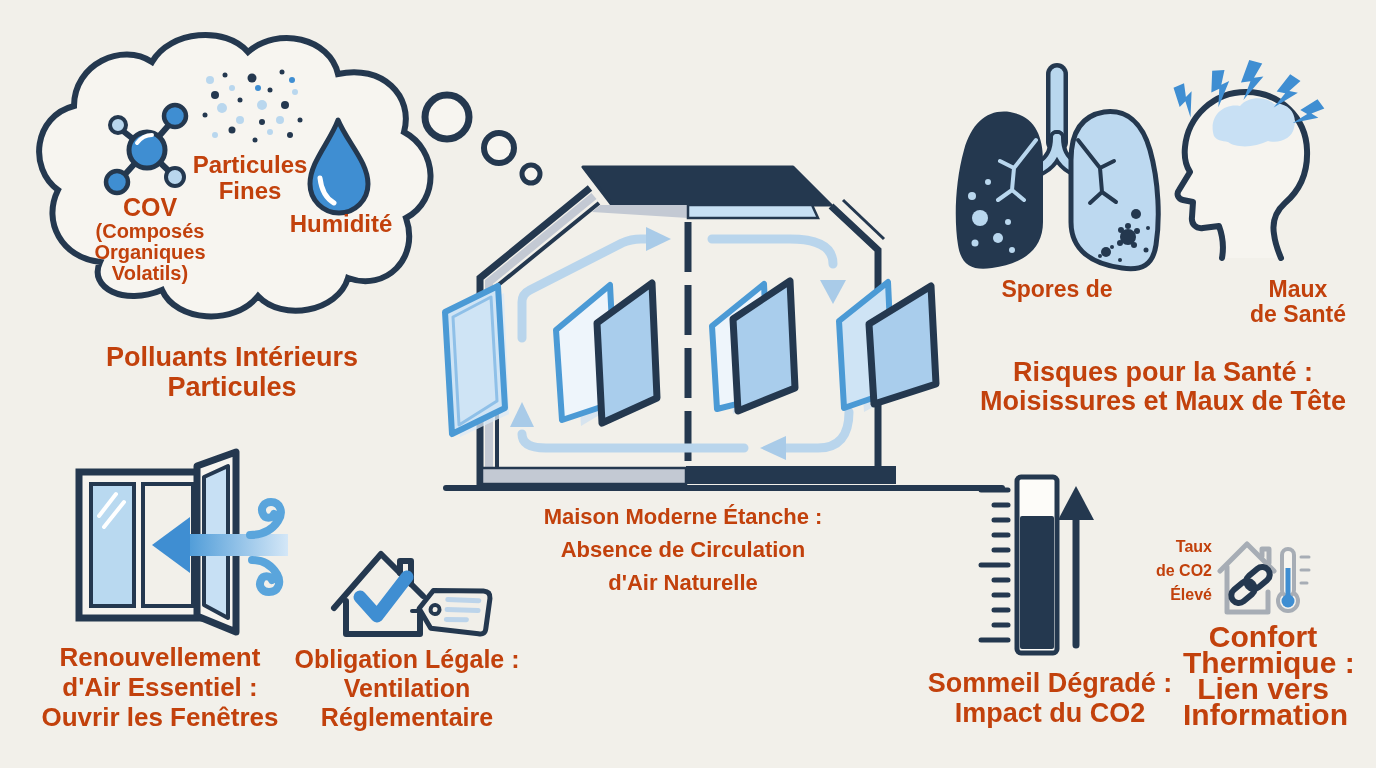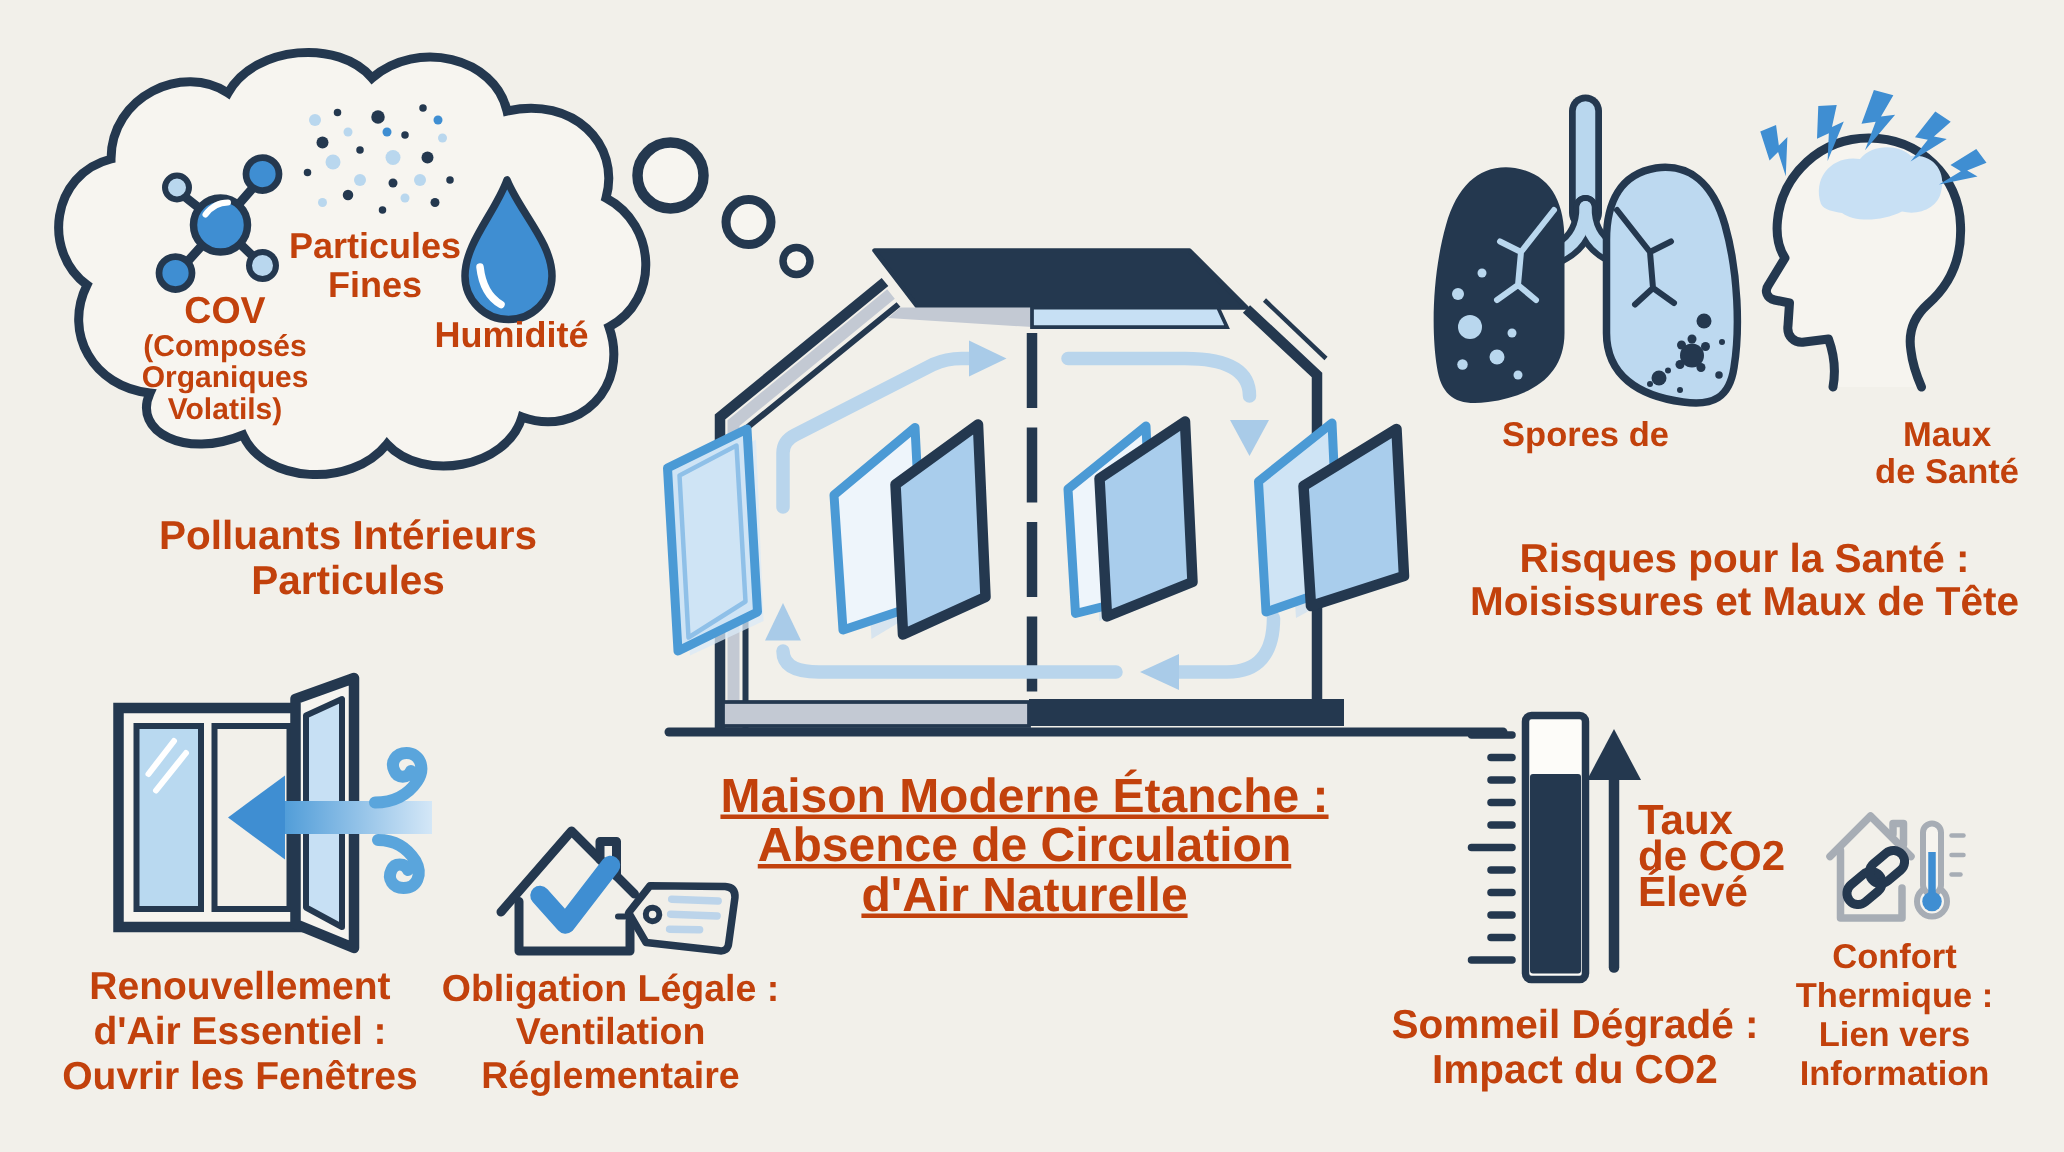--- a/index.html
+++ b/index.html
@@ -4,29 +4,29 @@
 <style>
   html,body{margin:0;padding:0;}
   body{width:1376px;height:768px;position:relative;overflow:hidden;
        background:#f2f0ea;font-family:"Liberation Sans",sans-serif;}
   #stage{position:absolute;left:0;top:0;width:1376px;height:768px;}
   svg{position:absolute;left:0;top:0;}
   .caption{position:absolute;font-weight:bold;color:#c2410c;text-align:center;
            font-family:"Liberation Sans",sans-serif;}
   .caption div{white-space:nowrap;}
   .c-cloud    {left:52px;  top:342px; width:360px; font-size:27px; line-height:30px;}
-  .c-house    {left:448px; top:514px; width:470px; font-size:32px; line-height:33px;text-decoration:underline;}
+  .c-house    {left:448px; top:500px; width:470px; font-size:22px; line-height:33px;}
   .c-health   {left:950px; top:358px; width:426px; font-size:27px; line-height:29px;}
   .c-lungs    {left:957px; top:277px; width:200px; font-size:23px; line-height:25px;}
   .c-head     {left:1218px;top:277px; width:160px; font-size:23px; line-height:25px;}
   .c-window   {left:10px;  top:642px; width:300px; font-size:26px; line-height:30px;text-align:center;}
   .c-legal    {left:277px; top:645px; width:260px; font-size:25px; line-height:29px;}
   .c-co2      {left:900px; top:668px; width:300px; font-size:27px; line-height:30px;}
-  .c-comfort  {left:1183px;top:624px; width:160px; font-size:23px; line-height:26px;}
-  .c-gauge    {left:1092px;top:535px; width:120px; font-size:28px; line-height:24px; text-align:left;}
+  .c-comfort  {left:1183px;top:624px; width:160px; font-size:30px; line-height:26px;}
+  .c-gauge    {left:1092px;top:535px; width:120px; font-size:16px; line-height:24px; text-align:right;}
   .c-particles{left:185px; top:152px; width:130px; font-size:24px; line-height:26px;}
   .c-humidity {left:281px; top:211px; width:120px; font-size:24px; line-height:26px;}
   .c-cov      {left:85px;  top:194px; width:130px; font-size:25px; line-height:27px;}
   .c-cov .sub {font-size:20px; line-height:21px;}
 </style>
 </head>
 <body>
 
 <div id="stage">
 

